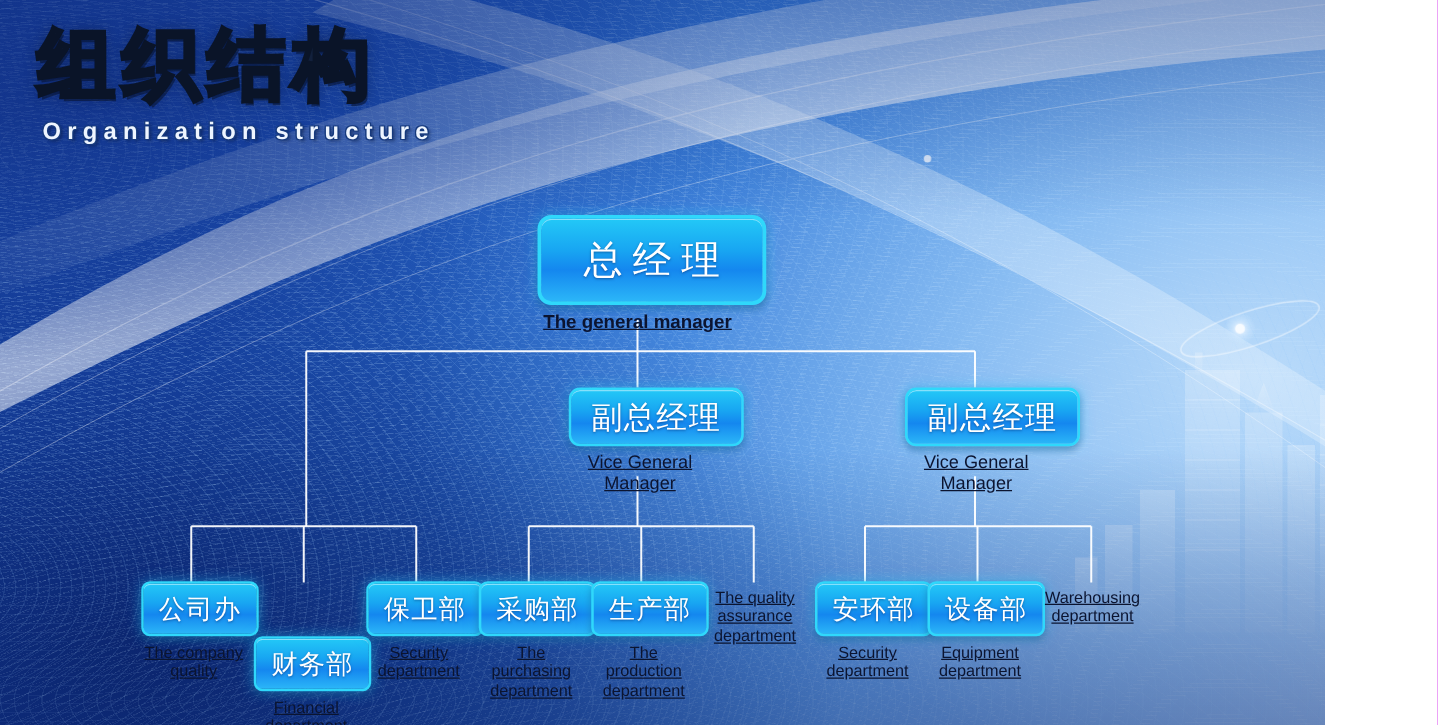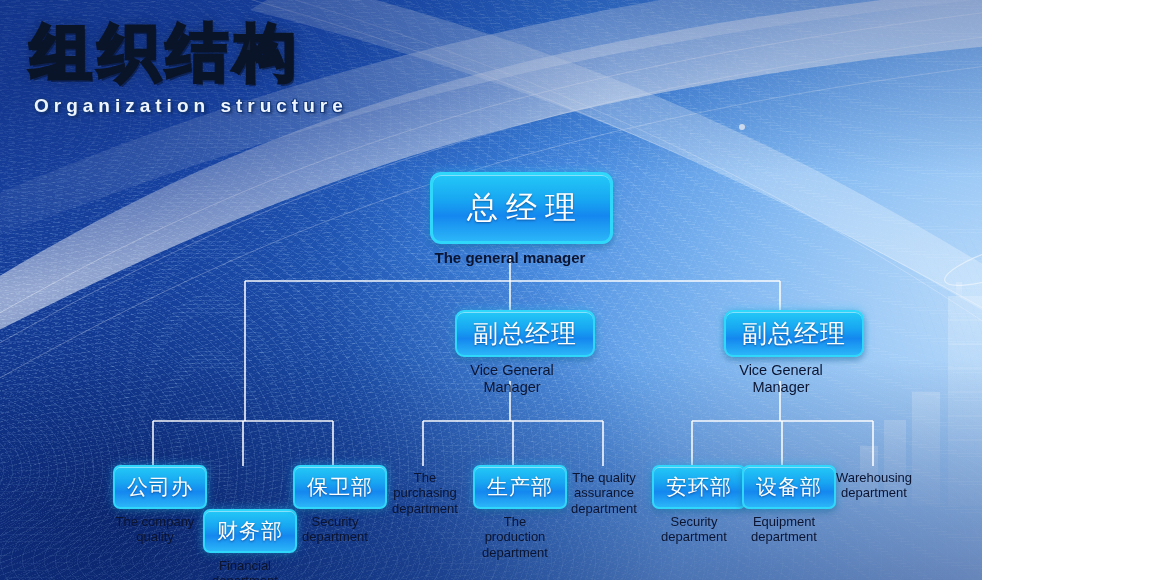--- a/index.html
+++ b/index.html
@@ -6,21 +6,21 @@
   * { margin:0; padding:0; box-sizing:border-box; }
 
   html, body {
     width:1150px; height:580px;
     overflow:hidden;
     font-family:"Liberation Sans","DejaVu Sans",sans-serif;
   }
 
   #stage {
     position:relative;
-    width:982px; height:580px;
+    width:1060px; height:580px;
     overflow:hidden;
     background:#d946ef;
   }
 
   
   .bg-layer { position:absolute; inset:0; pointer-events:none; }
 
   .bg-base {
     background:
       radial-gradient(ellipse 900px 620px at 1010px 300px, rgba(186,219,250,0.95) 0%, rgba(150,198,246,0.75) 26%, rgba(92,156,232,0.35) 52%, rgba(40,100,200,0.0) 76%),
@@ -122,20 +122,21 @@
   .chip.lvl1 { font-size:31px; letter-spacing:8px; padding:12px 26px 12px 34px; border-radius:11px; border-width:3px; }
   .chip.lvl2 { font-size:25px; letter-spacing:1px; padding:5px 16px; }
   .chip.lvl3 { font-size:21px; letter-spacing:1px; padding:6px 12px; border-width:2px; border-radius:7px; }
 
   .caption {
     margin-top:5px;
     font-size:14px; font-weight:400;
     color:#0b1430;
     line-height:1.18;
     white-space:pre-line;
+    text-decoration:underline;
   }
   .caption.lvl1 { font-size:15px; font-weight:600; }
   .caption.lvl2 { font-size:14.5px; font-weight:500; }
   .caption.lvl3 { font-size:13px; }
 
   
   #node-gm      { left:430px; top:172px; width:160px; }
   #node-vgm-1   { left:455px; top:310px; width:114px; }
   #node-vgm-2   { left:724px; top:310px; width:114px; }
 
@@ -280,20 +281,21 @@
     <div class="chip lvl3">财务部</div>
     <div class="caption lvl3">Financial
 department</div>
   </div>
   <div class="node dept" id="dept-2">
     <div class="chip lvl3">保卫部</div>
     <div class="caption lvl3">Security
 department</div>
   </div>
   <div class="node dept" id="dept-3">
+    <div class="chip lvl3">采购部</div>
     <div class="caption lvl3">The purchasing
 department</div>
   </div>
   <div class="node dept" id="dept-4">
     <div class="chip lvl3">生产部</div>
     <div class="caption lvl3">The production
 department</div>
   </div>
   <div class="node dept" id="dept-5">
     <div class="caption lvl3">The quality

